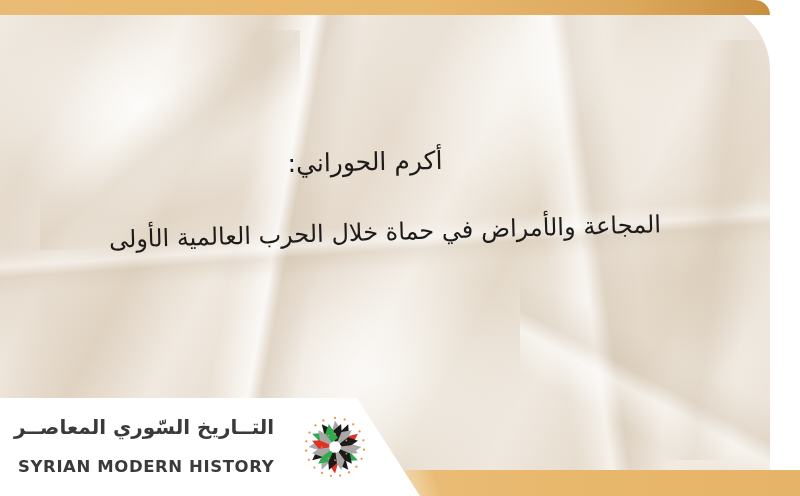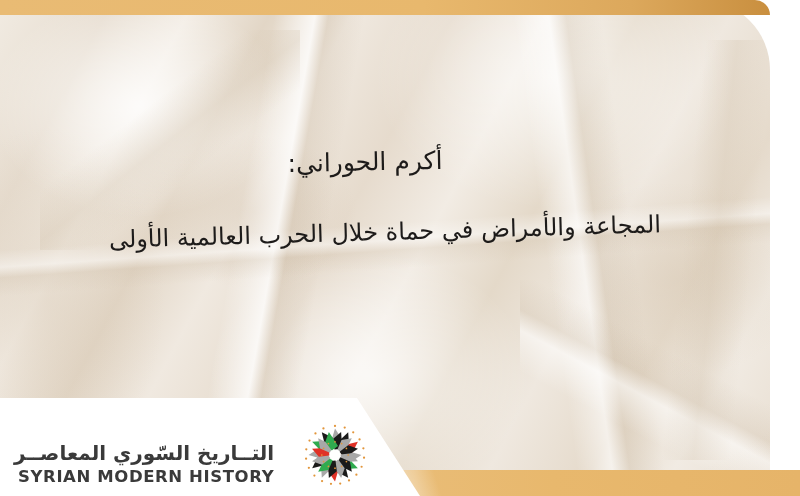--- a/index.html
+++ b/index.html
@@ -152,21 +152,21 @@
     width: 90px; height: 98px;
     background: #ffffff;
     clip-path: polygon(0 0, 30% 0, 100% 100%, 0 100%);
   }
 
   .logo {
     position: absolute;
     left: 14px; top: 414px;
     width: 330px; height: 74px;
     display: flex;
-    align-items: flex-end;
+    align-items: flex-start;
     gap: 28px;
   }
   .logo-text {
     flex: 1 1 auto;
     text-align: right;
     direction: rtl;
   }
   .logo-ar {
     font-size: 20px;
     font-weight: 700;
@@ -177,20 +177,21 @@
   }
   .logo-en {
     font-size: 16.5px;
     font-weight: 700;
     color: #3a3a3a;
     line-height: 22px;
     letter-spacing: 0.6px;
     direction: ltr;
     text-align: right;
     white-space: nowrap;
+    margin-top: 16px;
   }
   .logo-mark {
     flex: 0 0 auto;
     width: 66px; height: 66px;
   }
 </style>
 </head>
 <body>
 
 <div class="canvas">

